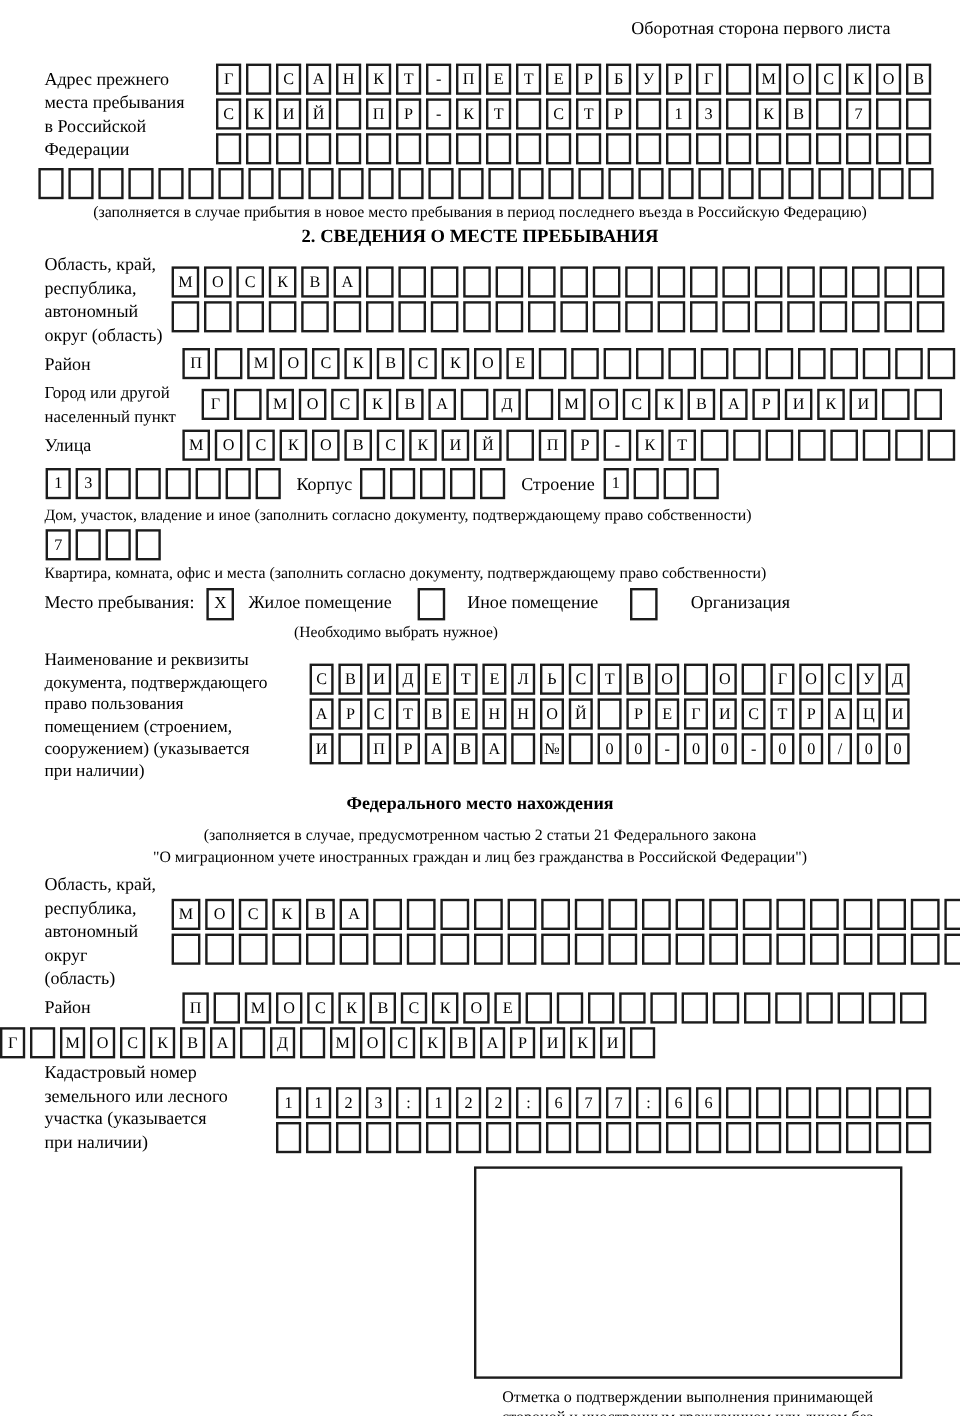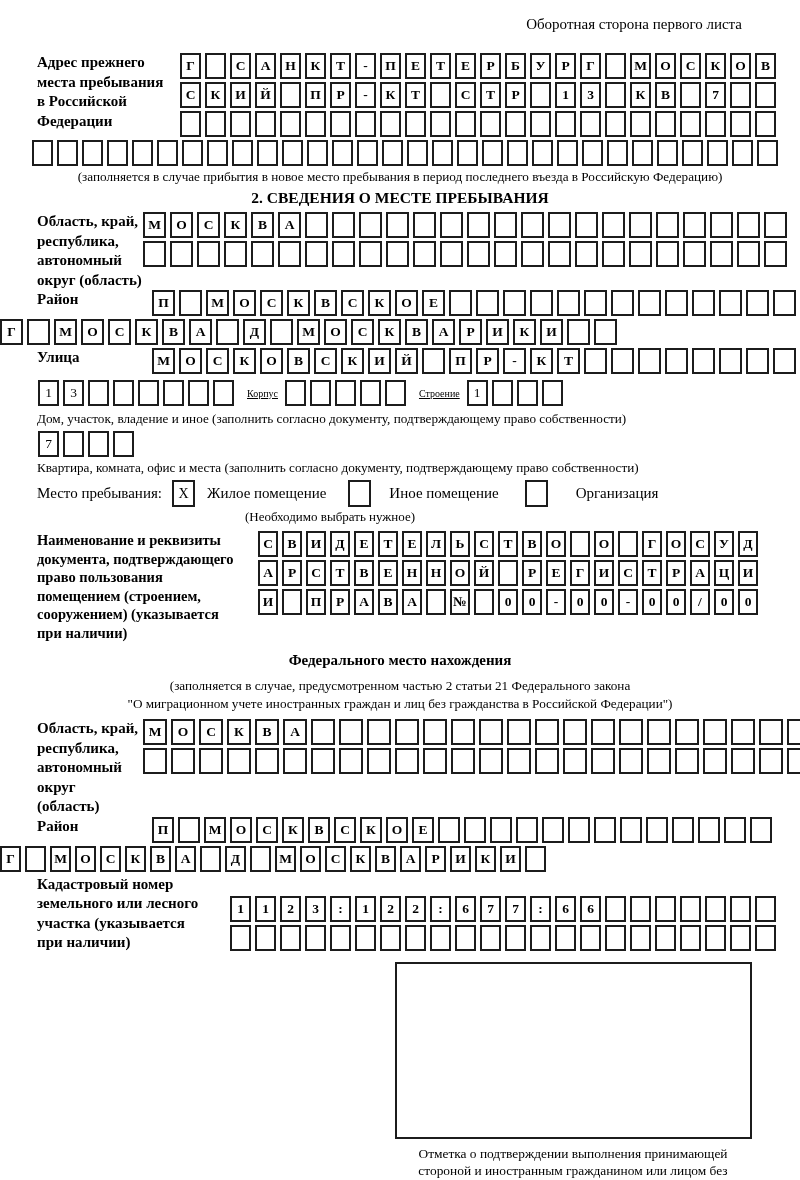--- a/index.html
+++ b/index.html
@@ -2,41 +2,41 @@
 <html><head>
 <meta charset="utf-8">
 <style>
   html,body{margin:0;padding:0;}
   body{
     width:800px;height:1180px;background:#fff;color:#000;
     font-family:"Liberation Serif", serif;overflow:hidden;
     -webkit-font-smoothing:antialiased;
   }
   .corner{ text-align:right; padding:16px 58px 0 0; font-size:15px; }
-  .grp{ display:flex; align-items:flex-start;font-weight:bold; }
+  .grp{ display:flex; align-items:center; }
   .lbl{
     font-size:15px; line-height:19.5px; padding-left:37px; box-sizing:border-box;
     white-space:pre-line; flex-shrink:0;
   }
   .rows{ display:flex; flex-direction:column; }
   .cells{ display:flex; margin-bottom:3px; }
   .cell{
     box-sizing:border-box; width:21px; height:26px; border:2px solid #1c1c1c;
     margin-right:4px; display:flex; align-items:center; justify-content:center;
     font-size:13.5px; background:#fff; flex-shrink:0;
   }
   .center-note{ font-size:13.2px; text-align:center; margin:1px 0 2px 0; }
   .h2{ text-align:center; font-weight:bold; font-size:15.5px; margin:4px 0 5px 0; }
   .h3{ text-align:center; font-weight:bold; font-size:15px; margin:10px 0 8px 0; }
   .wbox{
     box-sizing:border-box; border:2px solid #1c1c1c; height:28px;
     display:flex; align-items:center; justify-content:center;
     font-size:14.5px; flex-shrink:0; background:#fff;
   }
-  .inline-lbl{ font-size:10px; line-height:28px; padding:0 7px 0 9px; flex-shrink:0;text-decoration:underline; }
+  .inline-lbl{ font-size:15px; line-height:28px; padding:0 7px 0 9px; flex-shrink:0; }
   .flexline{ display:flex; align-items:flex-start; margin-left:32px; }
   .cap{ font-size:13.2px; margin:0 0 4px 37px; }
   .chk{
     box-sizing:border-box; width:23px; height:27px; border:2px solid #1c1c1c;
     display:flex; align-items:center; justify-content:center; font-size:14px;
     flex-shrink:0; background:#fff;
   }
   .mesto{ display:flex; align-items:center; margin:4px 0 2px 0; }
   .mesto .t{ font-size:15px; }
   .sub-note{ font-size:13px; margin:0 0 6px 245px; }
@@ -262,20 +262,22 @@
       <span class="cell" style="width: 23px;"></span>
       <span class="cell" style="width: 23px;"></span>
       <span class="cell" style="width: 23px;"></span>
       <span class="cell" style="width: 23px;"></span>
       <span class="cell" style="width: 23px;"></span>
       <span class="cell" style="width: 23px;"></span>
     </div>
 </div>
 
 <div class="grp">
+  <div class="lbl" style="width:168px;font-size:14px">Город или другой
+населенный пункт</div>
   <div class="cells">
       <span class="cell" style="width: 23px;">Г</span>
       <span class="cell" style="width: 23px;"></span>
       <span class="cell" style="width: 23px;">М</span>
       <span class="cell" style="width: 23px;">О</span>
       <span class="cell" style="width: 23px;">С</span>
       <span class="cell" style="width: 23px;">К</span>
       <span class="cell" style="width: 23px;">В</span>
       <span class="cell" style="width: 23px;">А</span>
       <span class="cell" style="width: 23px;"></span>

